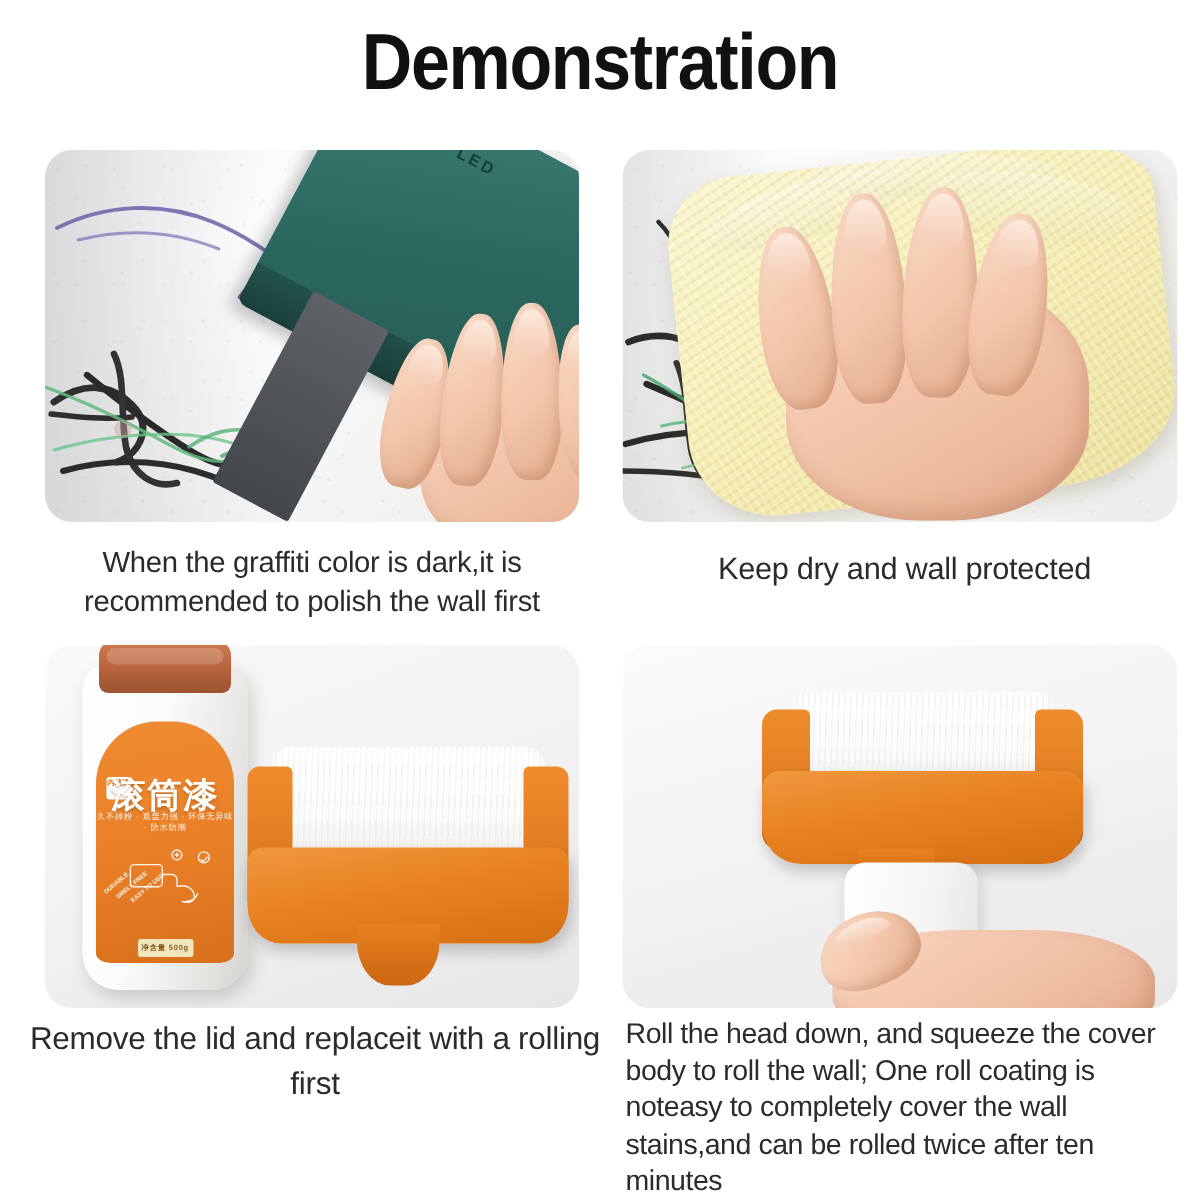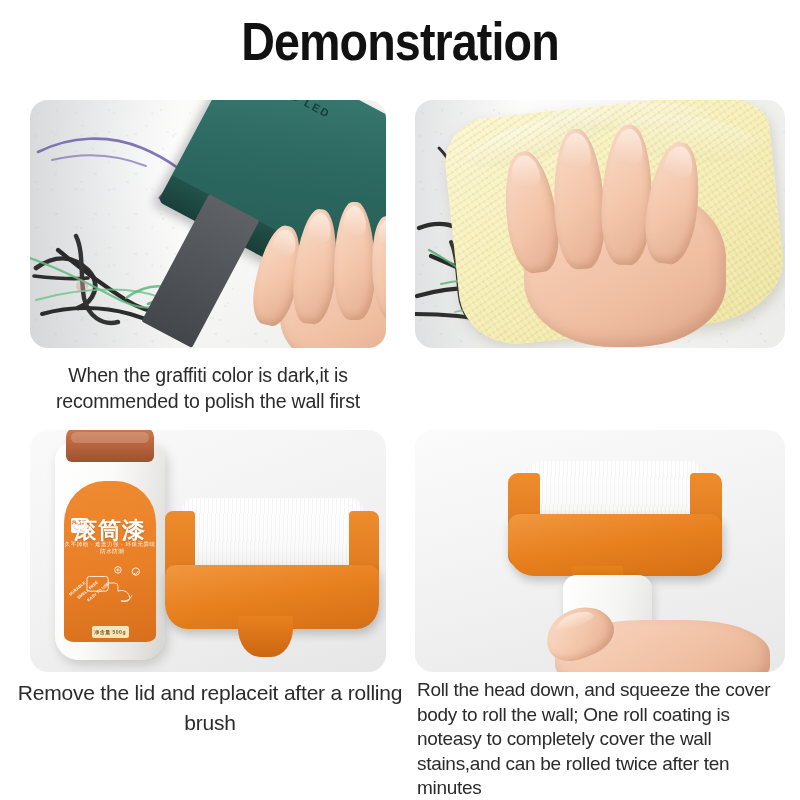--- a/index.html
+++ b/index.html
@@ -394,16 +394,17 @@
       <div class="hand" style="left:34%;top:72%;width:62%;height:36%;">
         <div class="palm" style="left:6%;top:18%;width:94%;height:88%;"></div>
         <div class="finger" style="left:2%;top:6%;width:30%;height:56%;transform:rotate(-22deg);border-radius:48% 48% 44% 44%/58% 58% 42% 42%;">
           <div class="nail"></div>
         </div>
       </div>
     </div>
   </div>
 
   <div class="cap-txt c1">When the graffiti color is dark,it is recommended to polish the wall first</div>
-  <div class="cap-txt c3">Remove the lid and replaceit after a rolling brush</div>
+  <div class="cap-txt c2">Keep dry and wall protected</div>
+  <div class="cap-txt c3">Remove the lid and replaceit with a rolling first</div>
   <div class="cap-txt c4">Roll the head down, and squeeze the cover body to roll the wall; One roll coating is noteasy to completely cover the wall stains,and can be rolled twice after ten minutes</div>
 
 </div>
 
 </body></html>

